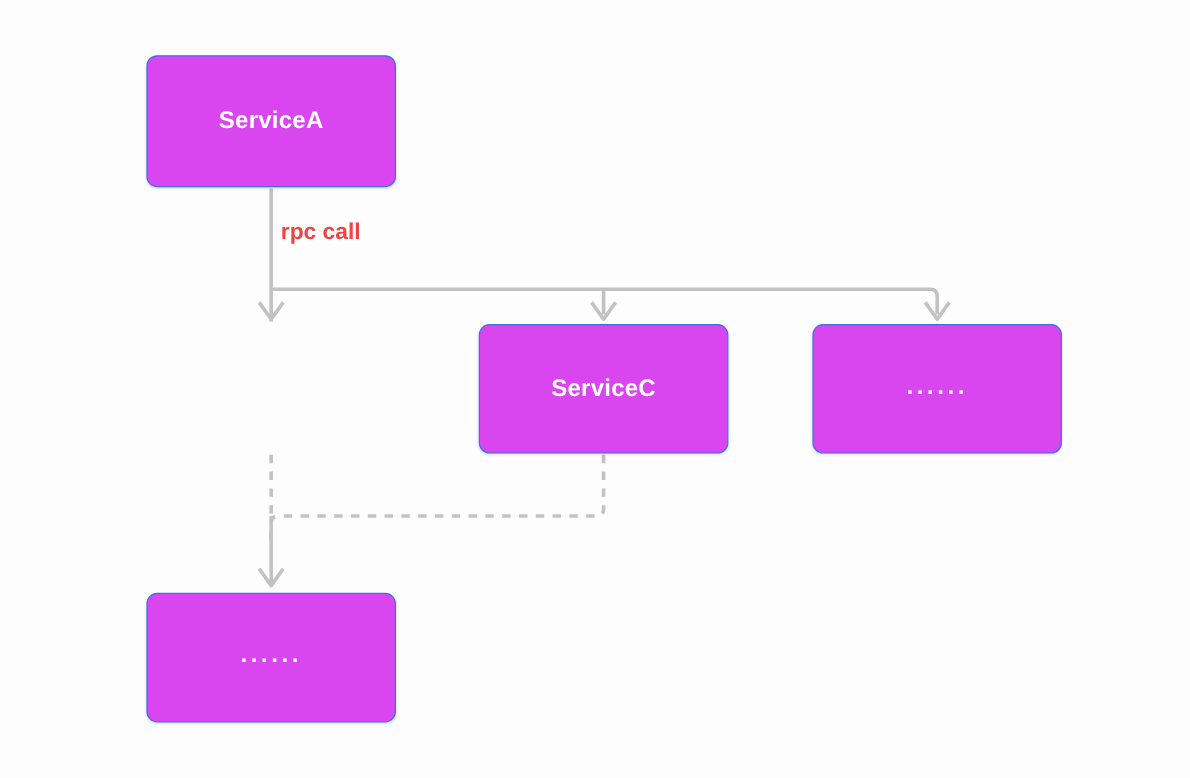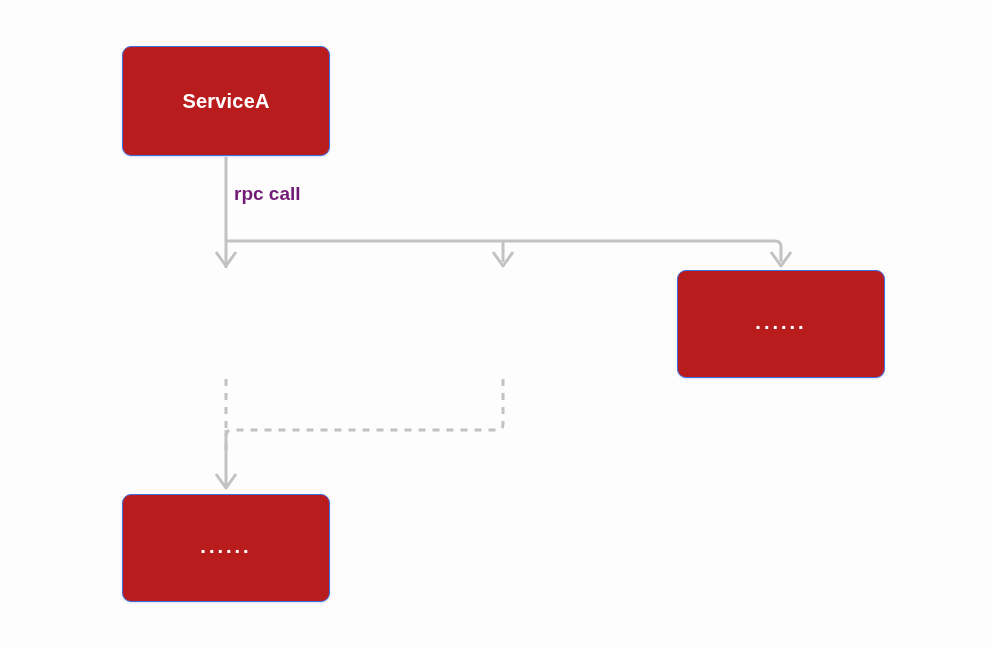--- a/index.html
+++ b/index.html
@@ -25,21 +25,21 @@
     left: 0;
     top: 0;
     width: 992px;
     height: 648px;
     pointer-events: none;
   }
   .node {
     position: absolute;
     box-sizing: border-box;
     border-radius: 9px;
-    background: #b91c1c;
+    background: #d946ef;
     border: 1px solid #3f6fe4;
     display: flex;
     align-items: center;
     justify-content: center;
     color: #ffffff;
     font-weight: bold;
     font-size: 20px;
     letter-spacing: 0.2px;
     box-shadow: 0 1px 2px rgba(60,90,160,0.18);
     user-select: none;
@@ -54,21 +54,21 @@
     font-size: 20px;
     letter-spacing: 3px;
     font-weight: bold;
     position: relative;
     top: -2px;
   }
   .edge-label {
     position: absolute;
     font-size: 19px;
     font-weight: bold;
-    color: #701a75;
+    color: #ef4444;
     white-space: nowrap;
     user-select: none;
     line-height: 1;
   }
 </style>
 </head>
 <body>
 
 <div id="canvas">
 
@@ -91,20 +91,23 @@
       <path d="M226,430 L226,488"></path>
       <path d="M216,474 L226,488 L236,474"></path>
     </g>
   </svg>
 
   <div class="node" style="left:122px; top:46px; width:208px; height:110px;">
     <span class="node-label">ServiceA</span>
   </div>
 
 
+  <div class="node" style="left:399px; top:270px; width:208px; height:108px;">
+    <span class="node-label">ServiceC</span>
+  </div>
 
   <div class="node" style="left:677px; top:270px; width:208px; height:108px;">
     <span class="node-label dots">......</span>
   </div>
 
   <div class="node" style="left:122px; top:494px; width:208px; height:108px;">
     <span class="node-label dots">......</span>
   </div>
 
   <div class="edge-label" style="left:234px; top:184px;">rpc call</div>

